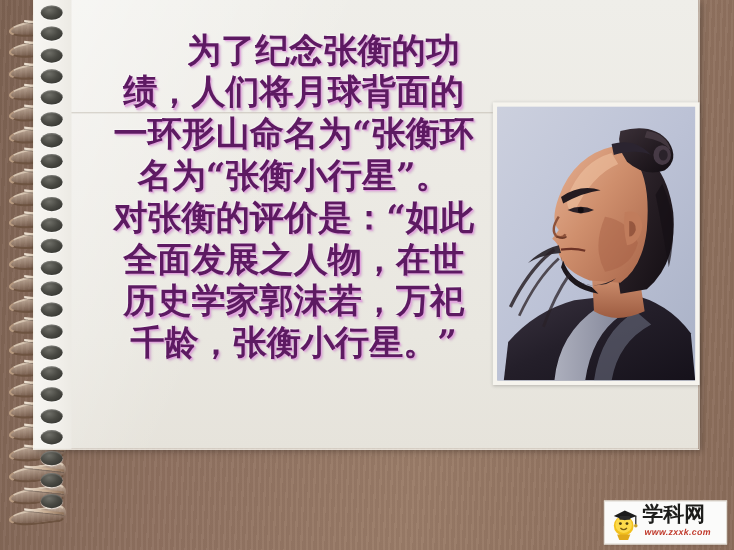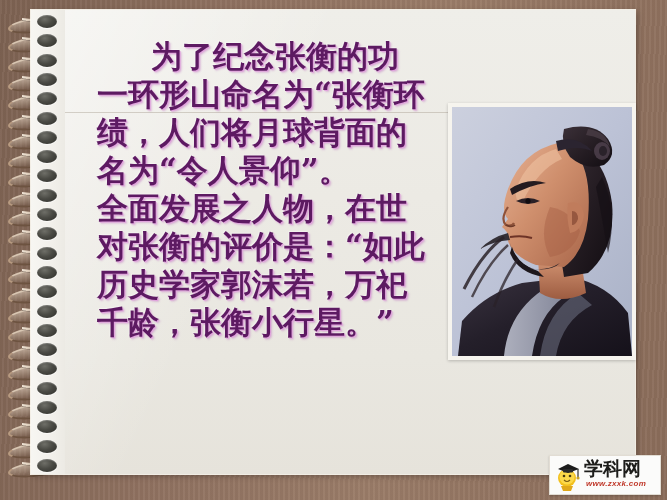--- a/index.html
+++ b/index.html
@@ -15,24 +15,25 @@
   }
   
   #frame-texture{
     position:absolute;inset:0;
     background:
       repeating-linear-gradient(92deg, rgba(255,255,255,.035) 0 2px, rgba(0,0,0,.03) 2px 5px);
     pointer-events:none;
   }
   
   #page{
-    position:absolute;left:31px;top:10px;width:604px;height:464px;
+    position:absolute;left:31px;top:0;width:604px;height:408px;
     background:
       linear-gradient(180deg,#efeee9 0%,#eceae4 40%,#e9e7e0 75%,#e6e3db 100%);
     box-shadow:0 0 0 1px rgba(255,253,245,.9), 2px 2px 6px rgba(0,0,0,.30);
+    text-align:center;
   }
   #page-sheen{
     position:absolute;inset:0;
     background:linear-gradient(115deg, rgba(255,255,255,.55) 0%, rgba(255,255,255,0) 38%);
     pointer-events:none;
   }
   .rule-line{
     position:absolute;left:0;right:0;height:1px;
     background:rgba(160,150,135,.40);
   }
@@ -182,25 +183,25 @@
         <div class="hole" style="top: 352.4px;"></div>
         <div class="hole" style="top: 371.7px;"></div>
         <div class="hole" style="top: 391px;"></div>
         <div class="hole" style="top: 410.3px;"></div>
         <div class="hole" style="top: 429.6px;"></div>
         <div class="hole" style="top: 448.9px;"></div>
       </div>
 
     <div id="text-block">
         <div class="tline indent">为了纪念张衡的功</div>
+        <div class="tline">绩，人们将月球背面的</div>
         <div class="tline">一环形山命名为“张衡环</div>
-        <div class="tline">绩，人们将月球背面的</div>
-        <div class="tline">名为“令人景仰”。</div>
+        <div class="tline">名为“张衡小行星”。</div>
+        <div class="tline">对张衡的评价是：“如此</div>
         <div class="tline">全面发展之人物，在世</div>
-        <div class="tline">对张衡的评价是：“如此</div>
         <div class="tline">历史学家郭沫若，万祀</div>
         <div class="tline">千龄，张衡小行星。”</div>
       </div>
 
     <div id="portrait-frame">
       <div id="portrait">
         <svg viewBox="0 0 180 249" preserveAspectRatio="none" aria-hidden="true">
           <defs>
             <linearGradient id="bgg" x1="0" y1="0" x2="1" y2="1">
               <stop offset="0%" stop-color="#ccd0de"></stop>

